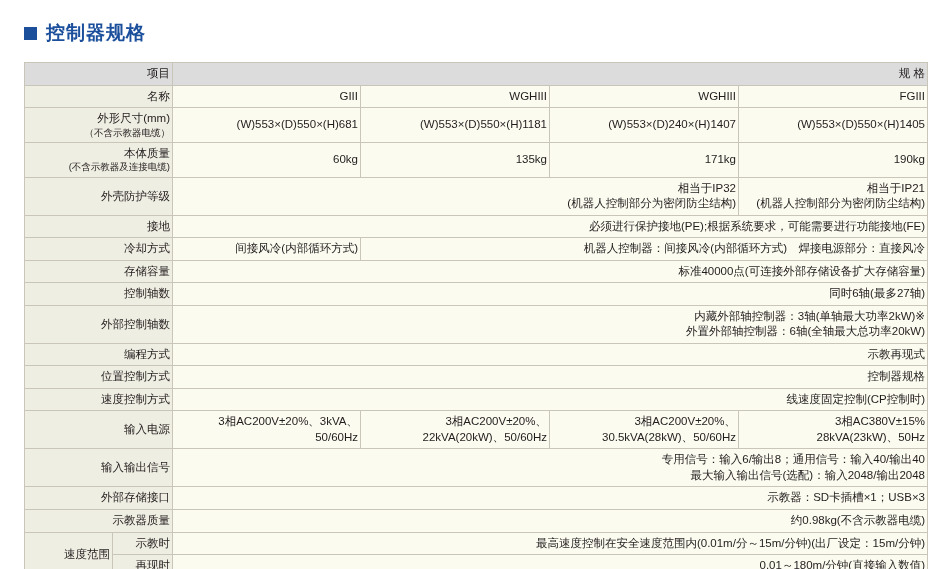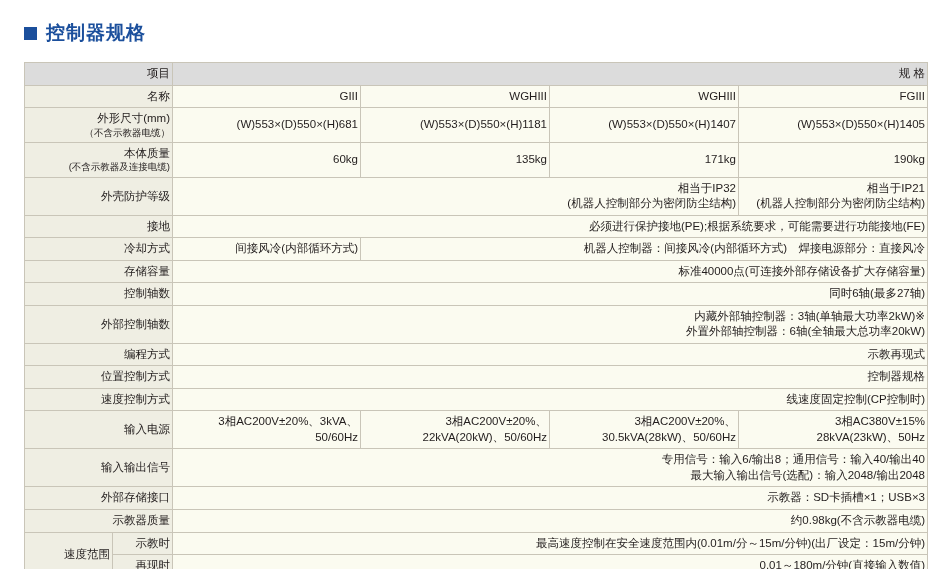--- a/index.html
+++ b/index.html
@@ -104,21 +104,21 @@
         <td class="val">FGIII</td>
       </tr>
 
       <tr>
         <td class="lbl" colspan="2">
           <span>外形尺寸(mm)</span>
           <span class="sub">（不含示教器电缆）</span>
         </td>
         <td class="val">(W)553×(D)550×(H)681</td>
         <td class="val">(W)553×(D)550×(H)1181</td>
-        <td class="val">(W)553×(D)550×(H)1407</td>
+        <td class="val">(W)553×(D)240×(H)1407</td>
         <td class="val">(W)553×(D)550×(H)1405</td>
       </tr>
 
       <tr>
         <td class="lbl" colspan="2">
           <span>本体质量</span>
           <span class="sub">(不含示教器及连接电缆)</span>
         </td>
         <td class="val">60kg</td>
         <td class="val">135kg</td>

